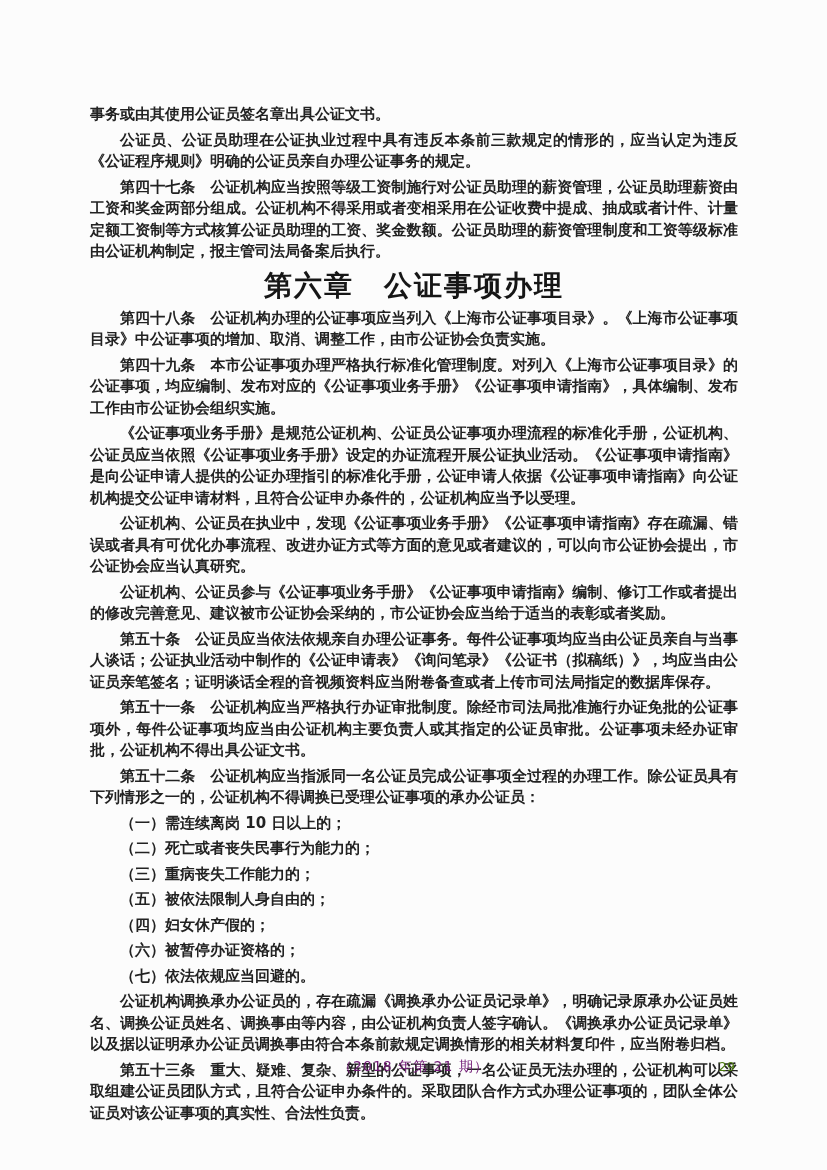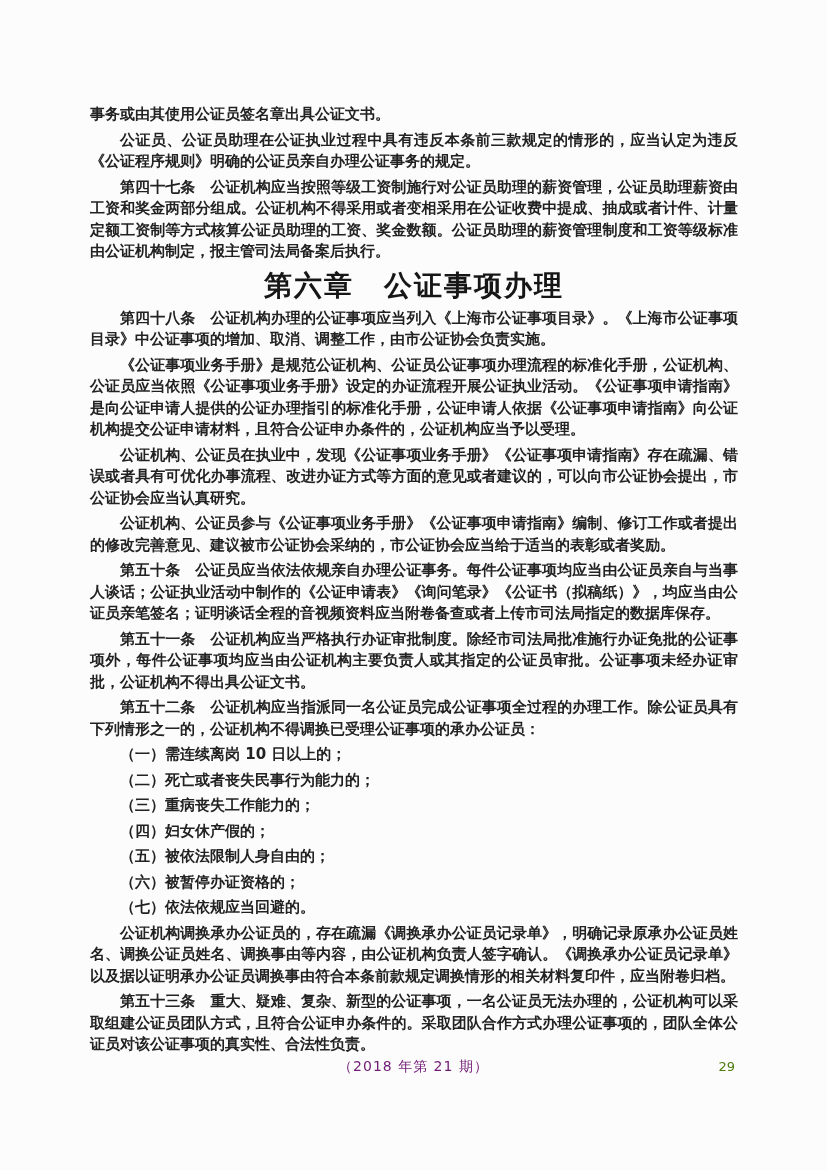--- a/index.html
+++ b/index.html
@@ -75,31 +75,32 @@
 <body>
 
 <div class="page">
 
   <main class="content">
       <p class="plain">事务或由其使用公证员签名章出具公证文书。</p>
       <p class="indent">公证员、公证员助理在公证执业过程中具有违反本条前三款规定的情形的，应当认定为违反《公证程序规则》明确的公证员亲自办理公证事务的规定。</p>
       <p class="indent">第四十七条　公证机构应当按照等级工资制施行对公证员助理的薪资管理，公证员助理薪资由工资和奖金两部分组成。公证机构不得采用或者变相采用在公证收费中提成、抽成或者计件、计量定额工资制等方式核算公证员助理的工资、奖金数额。公证员助理的薪资管理制度和工资等级标准由公证机构制定，报主管司法局备案后执行。</p>
       <h2 class="heading">第六章　公证事项办理</h2>
       <p class="indent">第四十八条　公证机构办理的公证事项应当列入《上海市公证事项目录》。《上海市公证事项目录》中公证事项的增加、取消、调整工作，由市公证协会负责实施。</p>
+      <p class="indent">第四十九条　本市公证事项办理严格执行标准化管理制度。对列入《上海市公证事项目录》的公证事项，均应编制、发布对应的《公证事项业务手册》《公证事项申请指南》，具体编制、发布工作由市公证协会组织实施。</p>
       <p class="indent">《公证事项业务手册》是规范公证机构、公证员公证事项办理流程的标准化手册，公证机构、公证员应当依照《公证事项业务手册》设定的办证流程开展公证执业活动。《公证事项申请指南》是向公证申请人提供的公证办理指引的标准化手册，公证申请人依据《公证事项申请指南》向公证机构提交公证申请材料，且符合公证申办条件的，公证机构应当予以受理。</p>
       <p class="indent">公证机构、公证员在执业中，发现《公证事项业务手册》《公证事项申请指南》存在疏漏、错误或者具有可优化办事流程、改进办证方式等方面的意见或者建议的，可以向市公证协会提出，市公证协会应当认真研究。</p>
       <p class="indent">公证机构、公证员参与《公证事项业务手册》《公证事项申请指南》编制、修订工作或者提出的修改完善意见、建议被市公证协会采纳的，市公证协会应当给于适当的表彰或者奖励。</p>
       <p class="indent">第五十条　公证员应当依法依规亲自办理公证事务。每件公证事项均应当由公证员亲自与当事人谈话；公证执业活动中制作的《公证申请表》《询问笔录》《公证书（拟稿纸）》，均应当由公证员亲笔签名；证明谈话全程的音视频资料应当附卷备查或者上传市司法局指定的数据库保存。</p>
       <p class="indent">第五十一条　公证机构应当严格执行办证审批制度。除经市司法局批准施行办证免批的公证事项外，每件公证事项均应当由公证机构主要负责人或其指定的公证员审批。公证事项未经办证审批，公证机构不得出具公证文书。</p>
       <p class="indent">第五十二条　公证机构应当指派同一名公证员完成公证事项全过程的办理工作。除公证员具有下列情形之一的，公证机构不得调换已受理公证事项的承办公证员：</p>
       <p class="item">（一）需连续离岗 10 日以上的；</p>
       <p class="item">（二）死亡或者丧失民事行为能力的；</p>
       <p class="item">（三）重病丧失工作能力的；</p>
+      <p class="item">（五）被依法限制人身自由的；</p>
       <p class="item">（四）妇女休产假的；</p>
-      <p class="item">（五）被依法限制人身自由的；</p>
       <p class="item">（六）被暂停办证资格的；</p>
       <p class="item">（七）依法依规应当回避的。</p>
       <p class="indent">公证机构调换承办公证员的，存在疏漏《调换承办公证员记录单》，明确记录原承办公证员姓名、调换公证员姓名、调换事由等内容，由公证机构负责人签字确认。《调换承办公证员记录单》以及据以证明承办公证员调换事由符合本条前款规定调换情形的相关材料复印件，应当附卷归档。</p>
       <p class="indent">第五十三条　重大、疑难、复杂、新型的公证事项，一名公证员无法办理的，公证机构可以采取组建公证员团队方式，且符合公证申办条件的。采取团队合作方式办理公证事项的，团队全体公证员对该公证事项的真实性、合法性负责。</p>
     </main>
 
   <div class="footer">
     <span class="issue">（2018 年第 21 期）</span>
     <span class="pagenum">29</span>
   </div>

